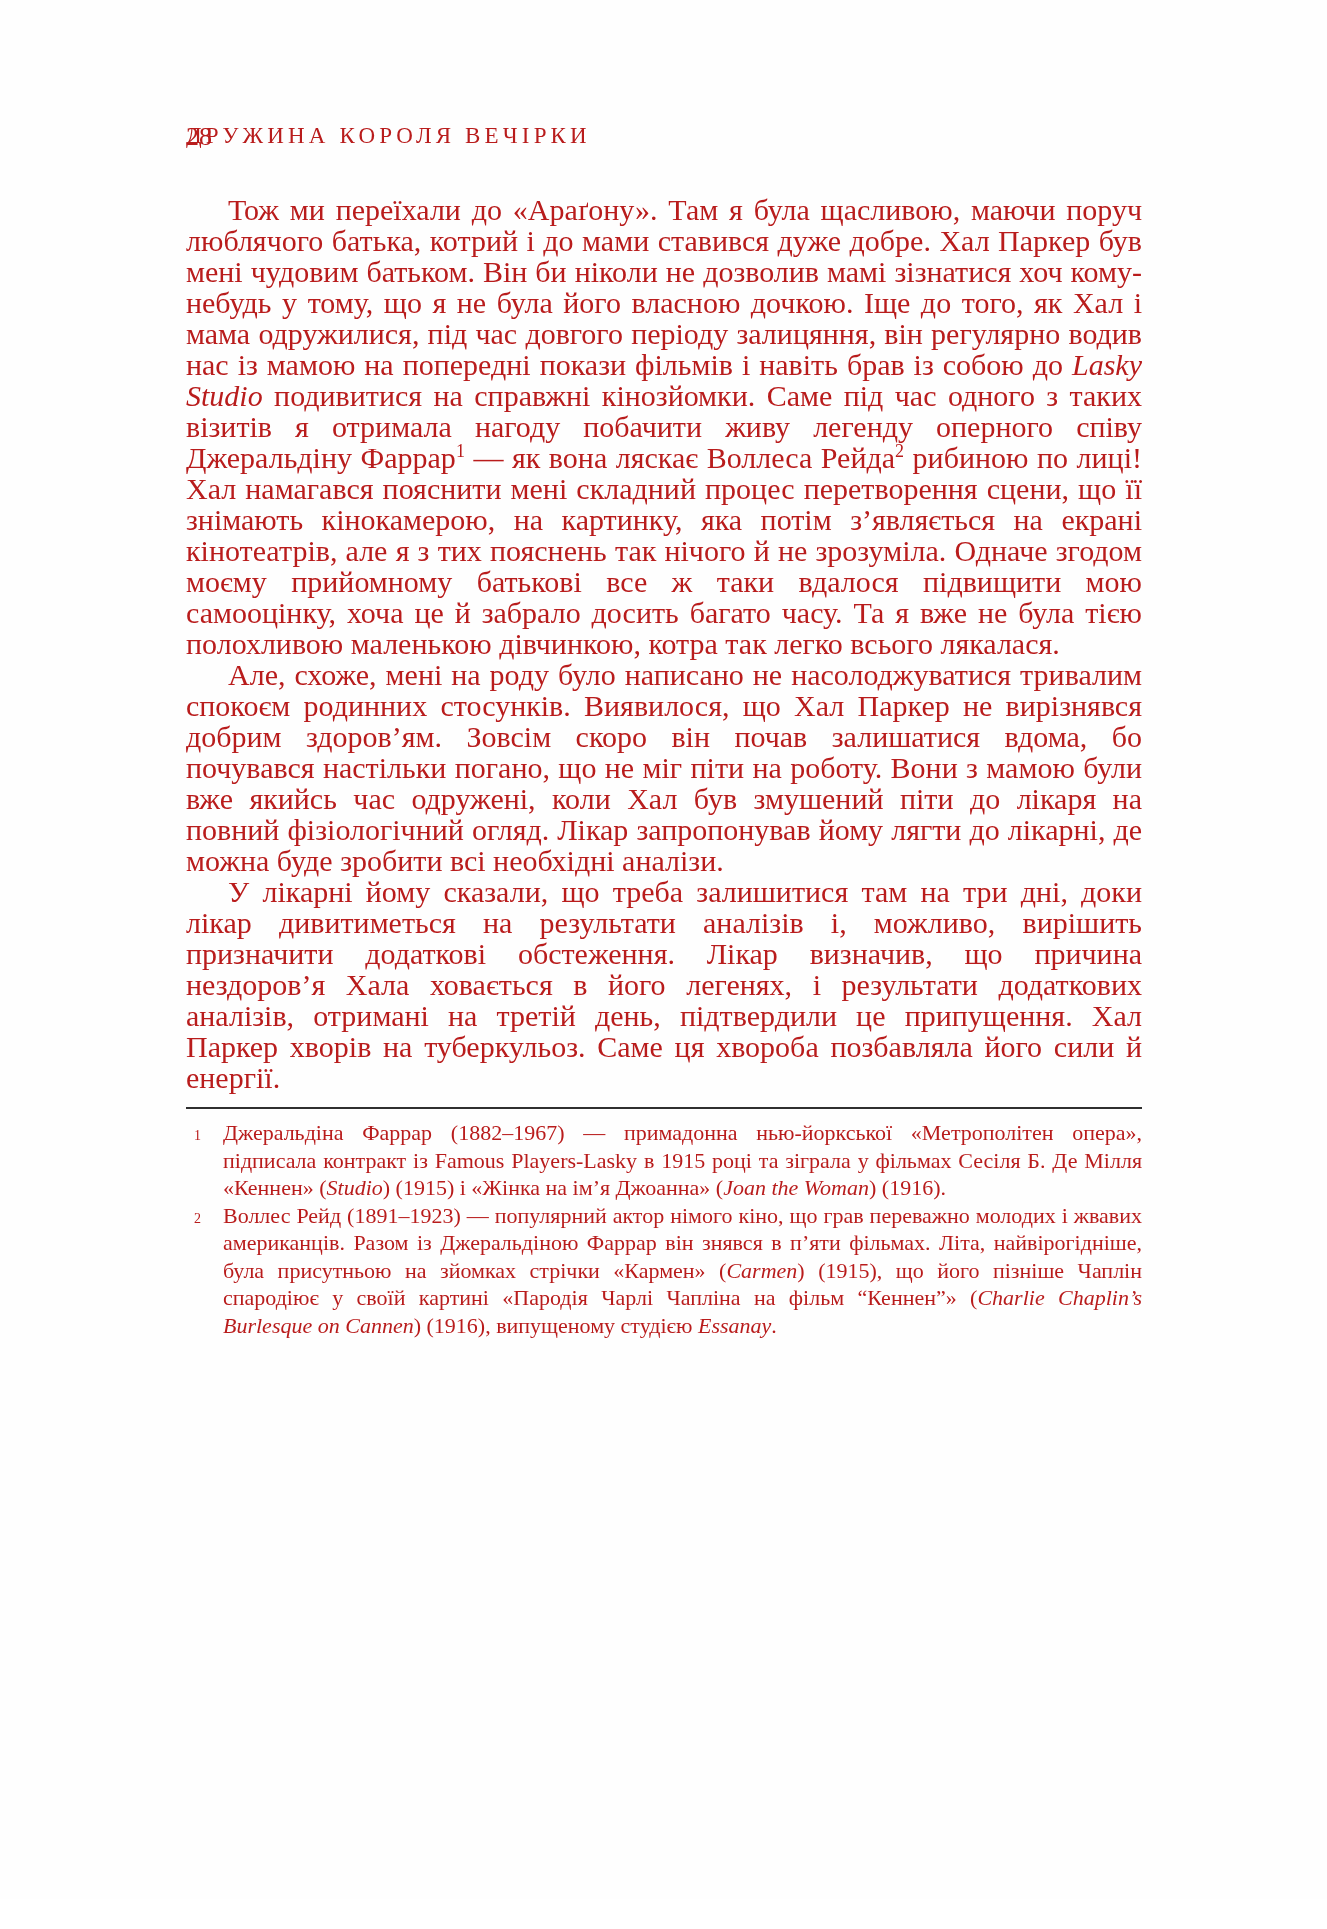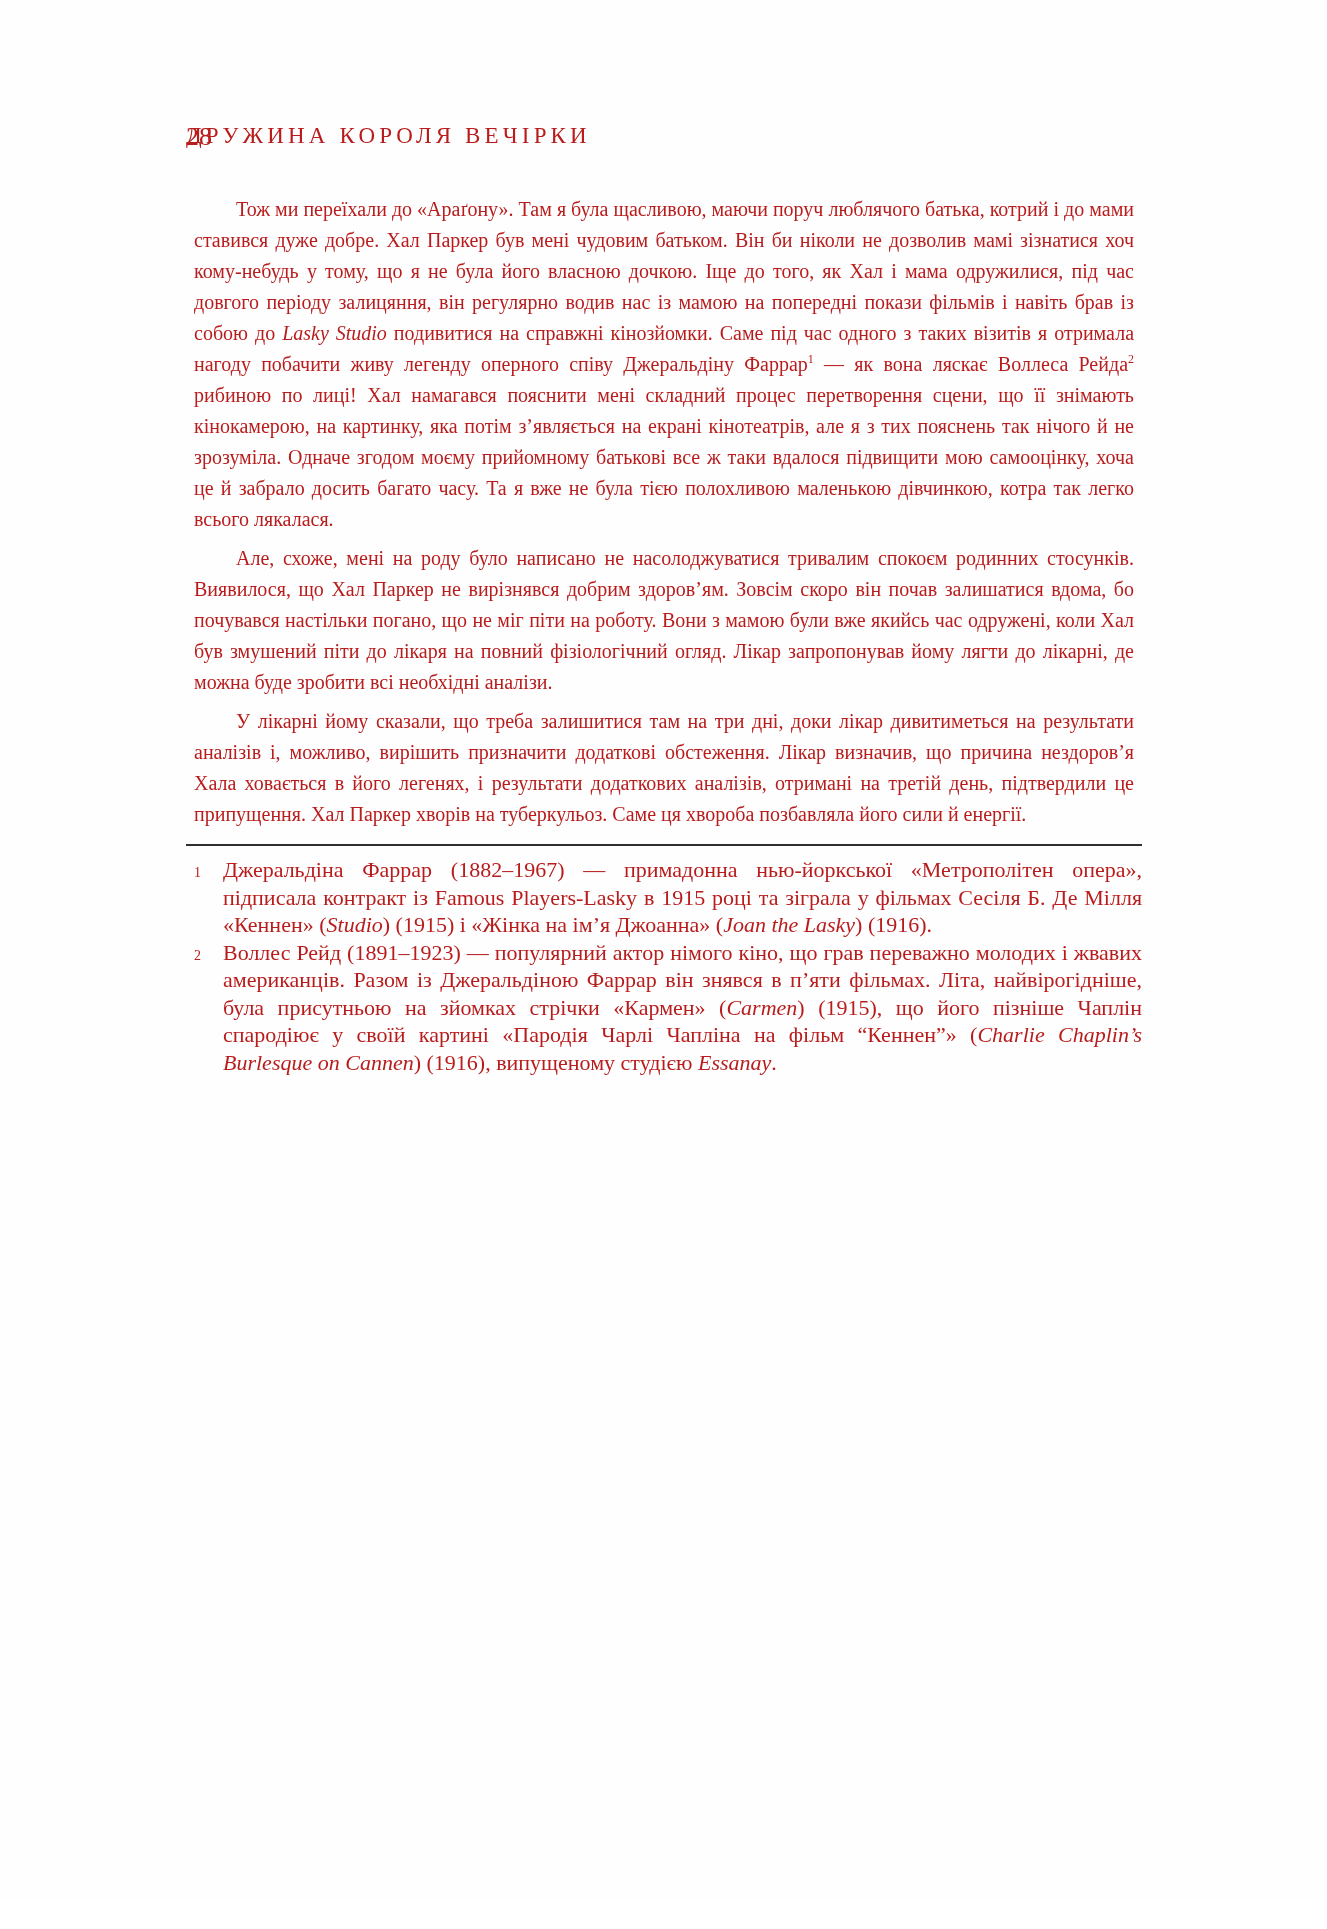--- a/index.html
+++ b/index.html
@@ -37,23 +37,23 @@
     position: absolute;
     left: 0;
     top: 3px;
     width: 100%;
     text-align: left;
     font-size: 23px;
     letter-spacing: 0.18em;
     white-space: nowrap;
   }
   .body-text p {
-    margin: 8px;
+    margin: 0;
     text-indent: 42px;
-    font-size: 20px;
+    font-size: 30px;
     line-height: 31px;
     text-align: justify;
     hyphens: auto;
   }
   sup {
     font-size: 0.6em;
     line-height: 0;
     vertical-align: super;
   }
   .footnote-sep {
@@ -91,18 +91,18 @@
 
     <section class="body-text" id="body-text">
         <p>Тож ми переїхали до «Араґону». Там я була щасливою, маючи поруч люблячого батька, котрий і до мами ставився дуже добре. Хал Паркер був мені чудовим батьком. Він би ніколи не дозволив мамі зізнатися хоч кому-небудь у тому, що я не була його власною дочкою. Іще до того, як Хал і мама одружилися, під час довгого періоду залицяння, він регулярно водив нас із мамою на попередні покази фільмів і навіть брав із собою до <i>Lasky Studio</i> подивитися на справжні кінозйомки. Саме під час одного з таких візитів я отримала нагоду побачити живу легенду оперного співу Джеральдіну Фаррар<sup>1</sup> — як вона ляскає Воллеса Рейда<sup>2</sup> рибиною по лиці! Хал намагався пояснити мені складний процес перетворення сцени, що її знімають кінокамерою, на картинку, яка потім з’являється на екрані кінотеатрів, але я з тих пояснень так нічого й не зрозуміла. Одначе згодом моєму прийомному батькові все ж таки вдалося підвищити мою самооцінку, хоча це й забрало досить багато часу. Та я вже не була тією полохливою маленькою дівчинкою, котра так легко всього лякалася.</p>
         <p>Але, схоже, мені на роду було написано не насолоджуватися тривалим спокоєм родинних стосунків. Виявилося, що Хал Паркер не вирізнявся добрим здоров’ям. Зовсім скоро він почав залишатися вдома, бо почувався настільки погано, що не міг піти на роботу. Вони з мамою були вже якийсь час одружені, коли Хал був змушений піти до лікаря на повний фізіологічний огляд. Лікар запропонував йому лягти до лікарні, де можна буде зробити всі необхідні аналізи.</p>
         <p>У лікарні йому сказали, що треба залишитися там на три дні, доки лікар дивитиметься на результати аналізів і, можливо, вирішить призначити додаткові обстеження. Лікар визначив, що причина нездоров’я Хала ховається в його легенях, і результати додаткових аналізів, отримані на третій день, підтвердили це припущення. Хал Паркер хворів на туберкульоз. Саме ця хвороба позбавляла його сили й енергії.</p>
       </section>
 
     <div class="footnote-sep"></div>
 
     <section class="footnotes" id="footnotes">
-        <div class="footnote"><span class="fn-marker">1</span><span>Джеральдіна Фаррар (1882–1967) — примадонна нью-йоркської «Метрополітен опера», підписала контракт із Famous Players-Lasky в 1915 році та зіграла у фільмах Сесіля Б. Де Мілля «Кеннен» (<i>Studio</i>) (1915) і «Жінка на ім’я Джоанна» (<i>Joan the Lasky</i>) (1916).</span></div>
+        <div class="footnote"><span class="fn-marker">1</span><span>Джеральдіна Фаррар (1882–1967) — примадонна нью-йоркської «Метрополітен опера», підписала контракт із Famous Players-Lasky в 1915 році та зіграла у фільмах Сесіля Б. Де Мілля «Кеннен» (<i>Studio</i>) (1915) і «Жінка на ім’я Джоанна» (<i>Joan the Woman</i>) (1916).</span></div>
         <div class="footnote"><span class="fn-marker">2</span><span>Воллес Рейд (1891–1923) — популярний актор німого кіно, що грав переважно молодих і жвавих американців. Разом із Джеральдіною Фаррар він знявся в п’яти фільмах. Літа, найвірогідніше, була присутньою на зйомках стрічки «Кармен» (<i>Carmen</i>) (1915), що його пізніше Чаплін спародіює у своїй картині «Пародія Чарлі Чапліна на фільм “Кеннен”» (<i>Charlie Chaplin’s Burlesque on Cannen</i>) (1916), випущеному студією <i>Essanay</i>.</span></div>
       </section>
 
   </div>
 </div>
 
 </body></html>

